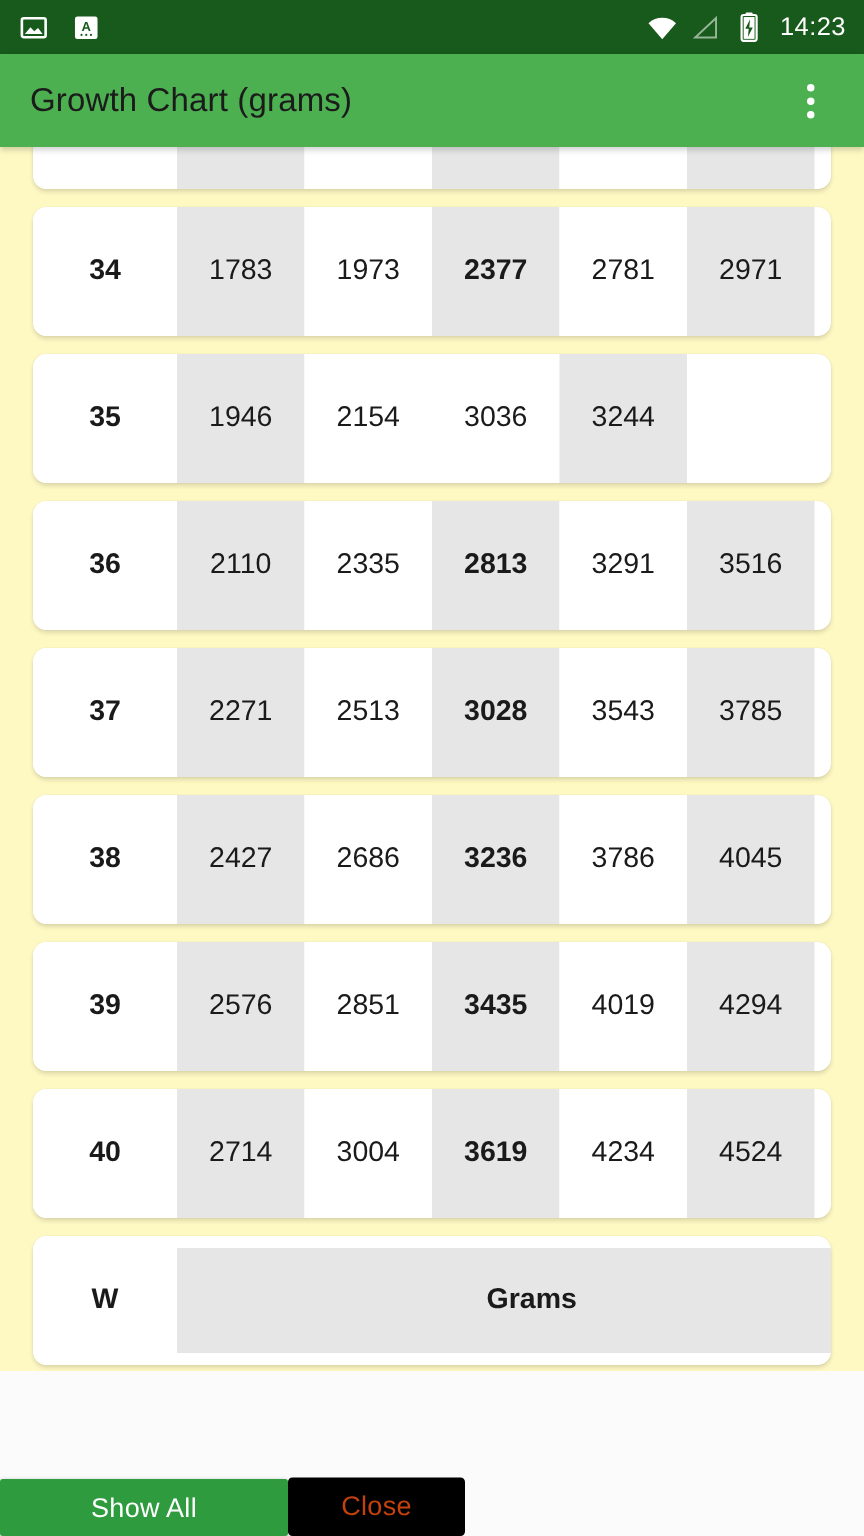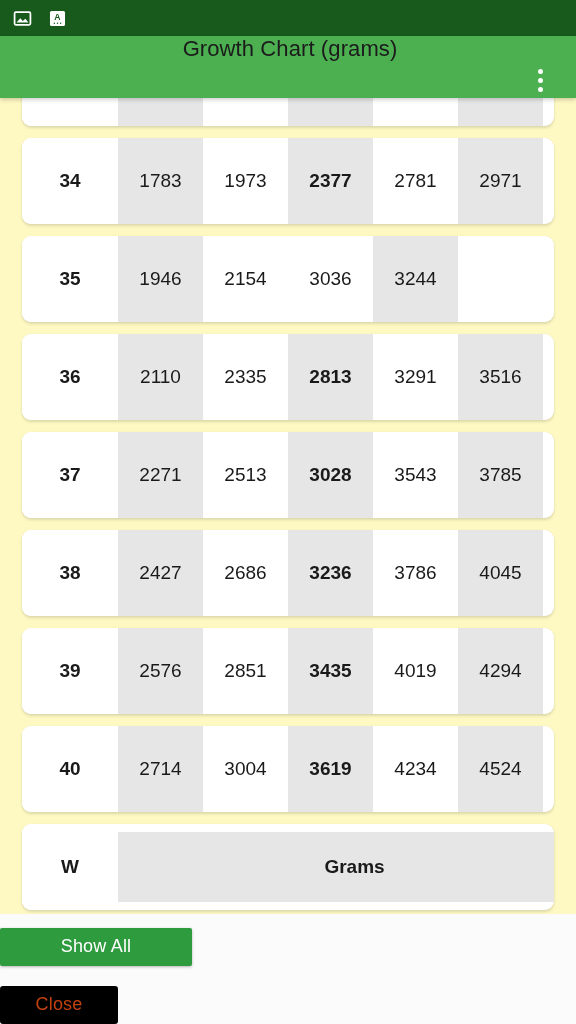--- a/index.html
+++ b/index.html
@@ -52,21 +52,20 @@
   
   .app-bar {
     position: relative;
     height: 62px;
     background: #4caf50;
     display: flex;
     align-items: center;
     padding: 0 16px 0 20px;
     box-shadow: 0 2px 4px rgba(0,0,0,0.18);
     z-index: 20;
-    flex-direction: column;
   }
   .app-title {
     font-size: 22px;
     color: #1b1b1b;
     font-weight: 400;
     letter-spacing: .1px;
   }
   .overflow-btn {
     margin-left: auto;
     width: 40px; height: 48px;
@@ -147,22 +146,22 @@
 
   
   .button-bar {
     position: absolute;
     left: 0;
     bottom: 0;
     width: 576px;
     height: 110px;
     background: #fbfbfb;
     display: flex;
-    flex-direction: column;
-    align-items: flex-start;
+    flex-direction: row;
+    align-items: flex-end;
     z-index: 15;
   }
   .btn-show-all {
     margin-top: 14px;
     width: 192px;
     height: 38px;
     background: #2e9b3e;
     color: #ffffff;
     border: none;
     border-radius: 2px;
@@ -203,20 +202,41 @@
         <svg width="19" height="19" viewBox="0 0 24 24">
           <rect x="2.5" y="2.5" width="19" height="19" rx="2" fill="#ffffff"></rect>
           <text x="12" y="14.5" font-family="Liberation Sans, sans-serif" font-size="11" font-weight="bold" text-anchor="middle" fill="#185a1b">A</text>
           <circle cx="8" cy="18" r="0.9" fill="#185a1b"></circle>
           <circle cx="12" cy="18" r="0.9" fill="#185a1b"></circle>
           <circle cx="16" cy="18" r="0.9" fill="#185a1b"></circle>
         </svg>
       </span>
     </div>
 
+    <div class="status-right">
+      <span class="notif-icon">
+        <svg width="21" height="17" viewBox="0 0 24 20">
+          <path d="M12 19 L1.2 6.4 A16 16 0 0 1 22.8 6.4 Z" fill="#ffffff"></path>
+        </svg>
+      </span>
+      <span class="notif-icon">
+        <svg width="18" height="17" viewBox="0 0 22 20">
+          <path d="M20 2 L20 18 L3 18 Z" fill="none" stroke="#ffffff" stroke-width="1.6" opacity="0.55"></path>
+        </svg>
+      </span>
+      <span class="notif-icon">
+        <svg width="13" height="20" viewBox="0 0 14 22">
+          <rect x="4.4" y="0.4" width="5" height="2" rx="0.6" fill="#ffffff"></rect>
+          <rect x="1.4" y="2.2" width="11" height="19" rx="1.5" fill="none" stroke="#ffffff" stroke-width="1.6"></rect>
+          <rect x="2.9" y="3.7" width="8" height="16" fill="#ffffff"></rect>
+          <path d="M7.6 5.4 L4.1 12.2 L6.6 12.2 L6.0 18.4 L9.6 11.3 L7.0 11.3 Z" fill="#185a1b"></path>
+        </svg>
+      </span>
+      <span class="status-time">14:23</span>
+    </div>
   </div>
 
   <div class="app-bar">
     <span class="app-title">Growth Chart (grams)</span>
     <div class="overflow-btn">
       <i></i>
       <i></i>
       <i></i>
     </div>
   </div>

